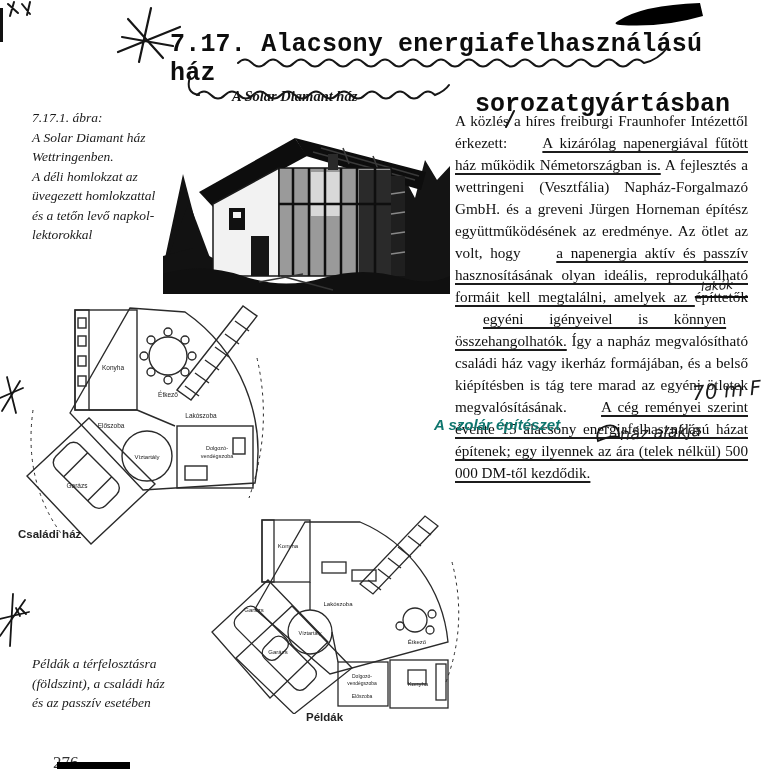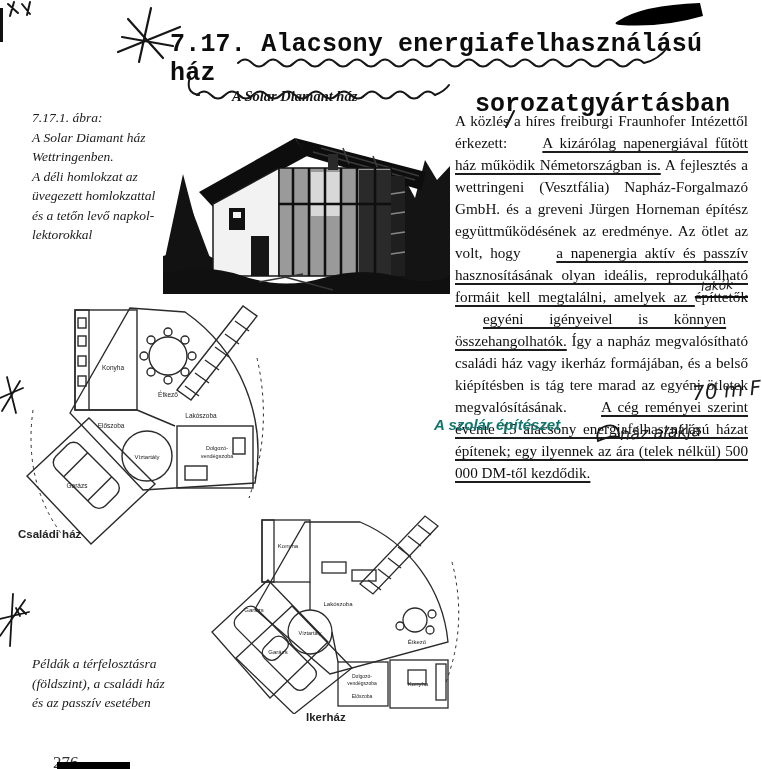--- a/index.html
+++ b/index.html
@@ -206,21 +206,21 @@
       <text x="207" y="130">Étkező</text>
       <text x="100" y="121" font-size="5.5">Víztartály</text>
       <text x="44" y="98">Garázs</text>
       <text x="68" y="140">Garázs</text>
       <text x="152" y="164" font-size="5">Dolgozó-</text>
       <text x="152" y="171" font-size="5">vendégszoba</text>
       <text x="208" y="172">Konyha</text>
       <text x="152" y="184" font-size="5">Előszoba</text>
     </g>
   </svg>
-  <div class="abs plan-label lbl-plan2">Ikerház</div>
+  <div class="abs plan-label lbl-plan2">Példák</div>
 
   <div class="abs caption cap2">
     <div>Példák a térfelosztásra</div>
     <div>(földszint), a családi ház</div>
     <div>és az passzív esetében</div>
   </div>
 
   <div class="abs article">
     <p>
       <span>A közlés a híres freiburgi Fraunhofer Intézettől érkezett: </span><span class="seg-u">A kizárólag napenergiával fűtött ház működik Németországban is.</span><span> A fejlesztés a wettringeni (Vesztfália) Napház-Forgalmazó GmbH. és a greveni Jürgen Horneman építész együttműködésének az eredménye. Az ötlet az volt, hogy </span><span class="seg-u">a napenergia aktív és passzív hasznosításának olyan ideális, reprodukálható formáit kell megtalálni, amelyek az </span><span class="seg-s"><span class="hw hw-note">lakók</span><span>építtetők</span></span><span class="seg-u"> egyéni igényeivel is könnyen összehangolhatók.</span><span> Így a napház megvalósítható családi ház vagy ikerház formájában, és a belső kiépítésben is tág tere marad az egyéni ötletek megvalósításának. </span><span class="seg-u">A cég reményei szerint évente 15 alacsony energiafelhasználású házat építenek; egy ilyennek az ára (telek nélkül) 500 000  DM-től kezdődik.</span>

